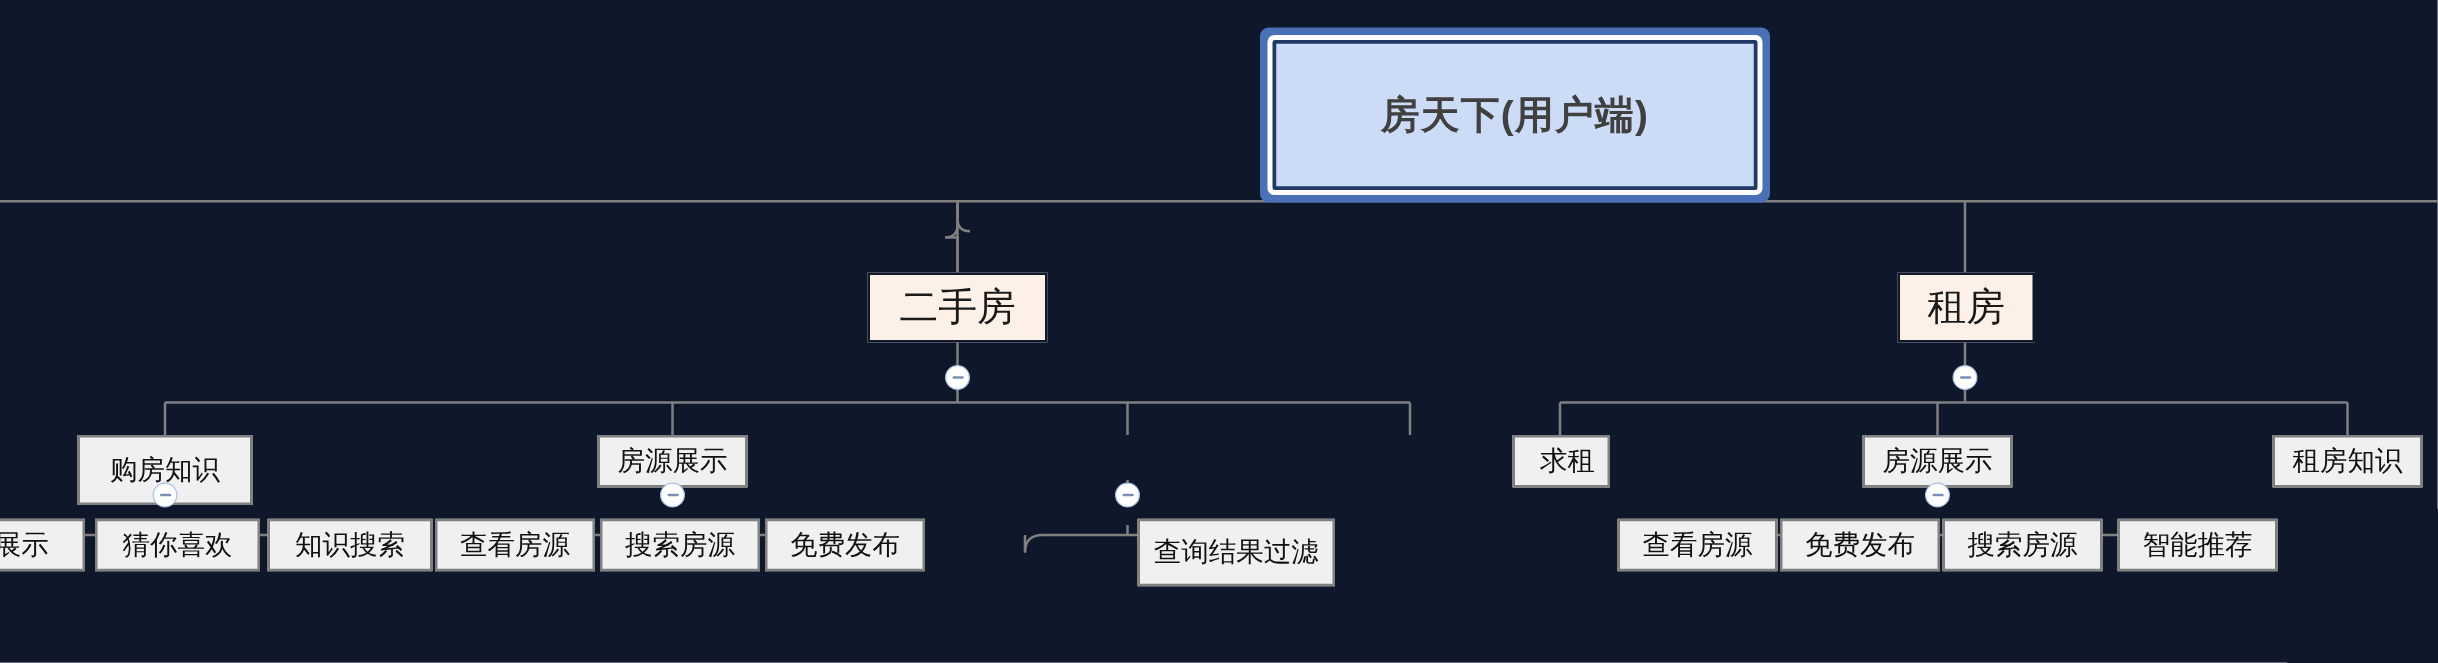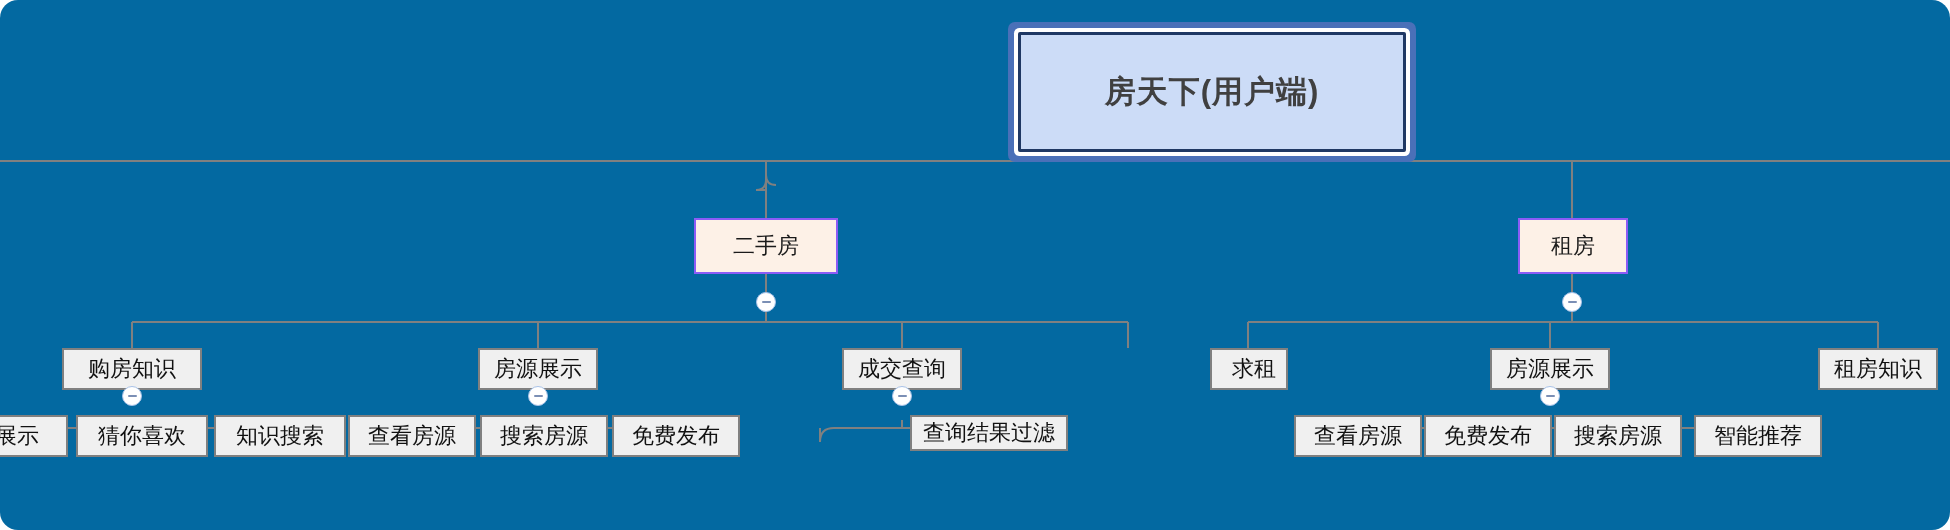--- a/index.html
+++ b/index.html
@@ -10,22 +10,21 @@
   body {
     font-family: "Liberation Sans", "DejaVu Sans", sans-serif;
     width: 1950px;
     height: 530px;
     overflow: hidden;
   }
   #canvas {
     position: relative;
     width: 1950px;
     height: 530px;
-    background: #0369a1;
-    border-radius: 18px;
+    background: #0f172a;
   }
   #edges {
     position: absolute;
     left: 0;
     top: 0;
     width: 1950px;
     height: 530px;
     pointer-events: none;
   }
 
@@ -47,22 +46,22 @@
     box-shadow: 0 0 0 4px #ffffff, 0 0 0 10px #4a70b8;
     font-size: 31px;
     font-weight: bold;
     letter-spacing: 1px;
     color: #404040;
   }
 
   
   .node.lvl2 {
     background: #fdf1e7;
-    border: 2px solid #8b5cf6;
-    font-size: 22px;
+    border: 2px solid #0f172a;
+    font-size: 31px;
     color: #1a1a1a;
   }
 
   
   .node.lvl3, .node.lvl4 {
     background: #f0f0f0;
     border: 2px solid #808080;
     font-size: 22px;
     color: #111111;
   }
@@ -170,31 +169,28 @@
     <span>租房</span>
   </div>
 
   <div class="toggle" style="left:756px; top:292px;">
     <span class="bar"></span>
   </div>
   <div class="toggle" style="left:1562px; top:292px;">
     <span class="bar"></span>
   </div>
 
-  <div class="node lvl3" style="left:62px; top:348px; width:140px; height:42px;text-align:right;">
+  <div class="node lvl3" style="left:62px; top:348px; width:140px; height:56px;text-align:right;">
     <span>购房知识</span>
   </div>
 
   <div class="node lvl3" style="left:478px; top:348px; width:120px; height:42px;">
     <span>房源展示</span>
   </div>
 
-  <div class="node lvl3" style="left:842px; top:348px; width:120px; height:42px;">
-    <span>成交查询</span>
-  </div>
 
 
   <div class="node lvl3" style="left:1210px; top:348px; width:78px; height:42px;padding-left:10px;">
     <span>求租</span>
   </div>
 
   <div class="node lvl3" style="left:1490px; top:348px; width:120px; height:42px;">
     <span>房源展示</span>
   </div>
 
@@ -233,21 +229,21 @@
 
   <div class="node lvl4" style="left:480px; top:415px; width:128px; height:42px;">
     <span>搜索房源</span>
   </div>
 
   <div class="node lvl4" style="left:612px; top:415px; width:128px; height:42px;">
     <span>免费发布</span>
   </div>
 
 
-  <div class="node lvl4" style="left:910px; top:415px; width:158px; height:36px;">
+  <div class="node lvl4" style="left:910px; top:415px; width:158px; height:54px;">
     <span>查询结果过滤</span>
   </div>
 
   <div class="node lvl4" style="left:1294px; top:415px; width:128px; height:42px;">
     <span>查看房源</span>
   </div>
 
   <div class="node lvl4" style="left:1424px; top:415px; width:128px; height:42px;">
     <span>免费发布</span>
   </div>

